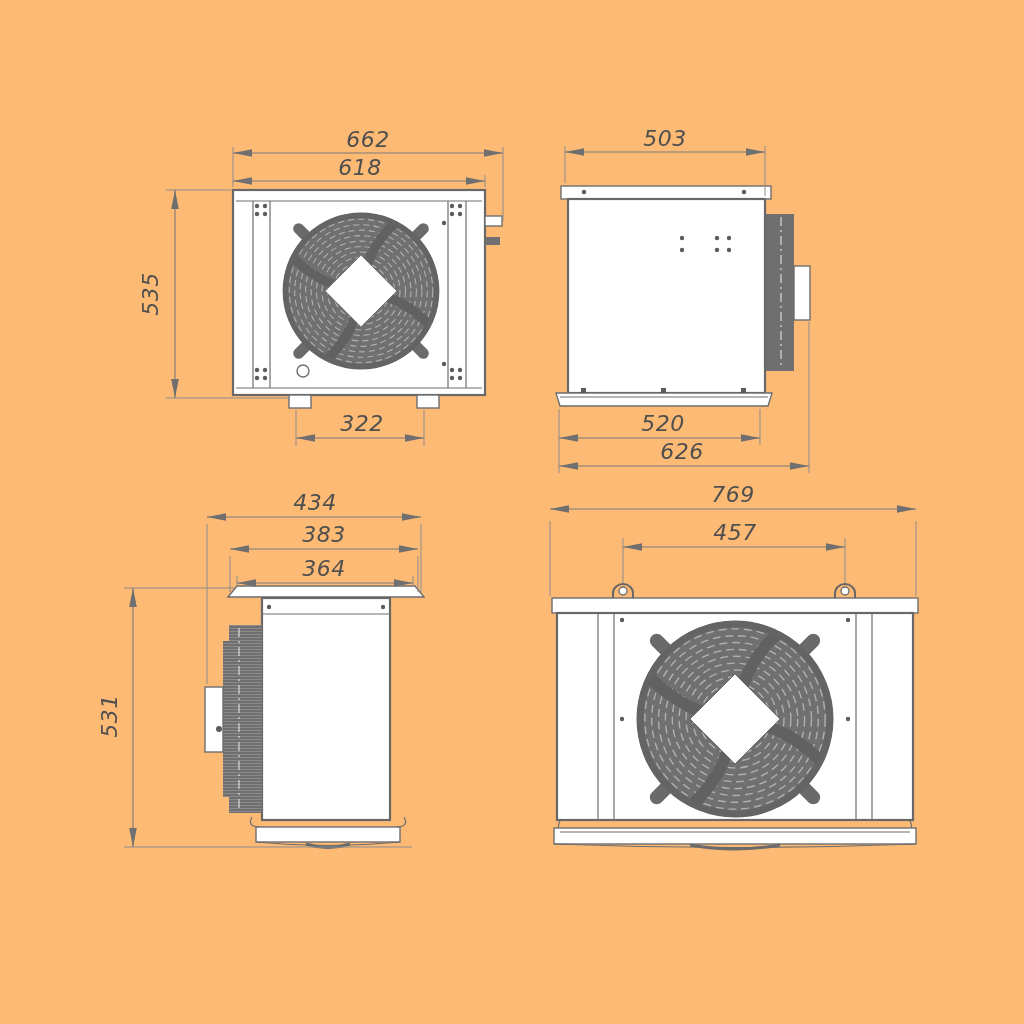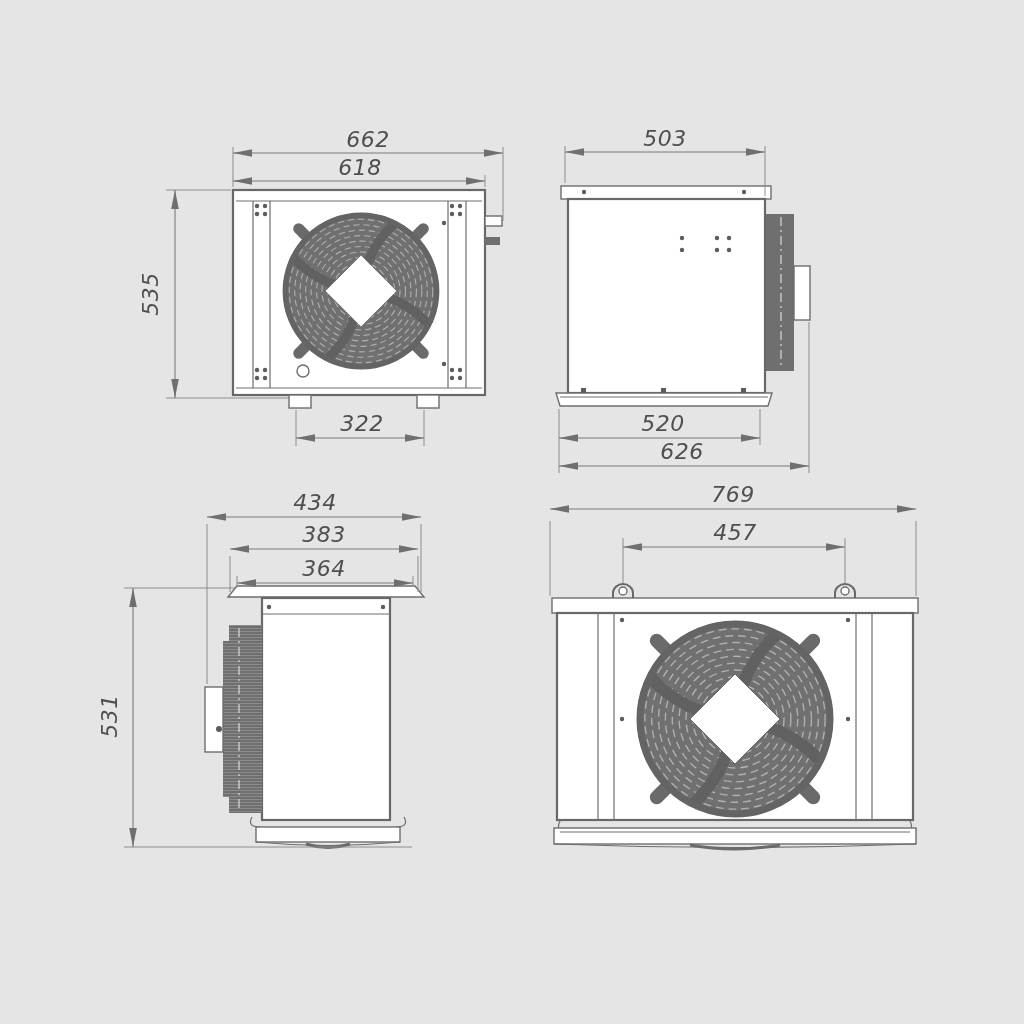--- a/index.html
+++ b/index.html
@@ -1,16 +1,16 @@
 <!DOCTYPE html>
 <html><head>
 <meta charset="utf-8">
 <style>
   html,body{margin:0;padding:0;background:#ffffff;}
-  .stage{width:1024px;height:1024px;background:#e5e5e5;position:relative;overflow:hidden;}
+  .stage{width:1024px;height:1024px;background:#fdba74;position:relative;overflow:hidden;}
   svg{display:block;}
   .ol   {fill:#ffffff;stroke:#686868;stroke-width:2.2;}
   .ol1  {fill:#ffffff;stroke:#6e6e6e;stroke-width:1.4;}
   .ln   {stroke:#6e6e6e;stroke-width:1.2;fill:none;}
   .lnb  {stroke:#686868;stroke-width:2;fill:none;}
   .dim  {stroke:#7b7b7b;stroke-width:1.1;fill:none;}
   .ext  {stroke:#8d8d8d;stroke-width:1;fill:none;}
   .dot  {fill:#5c5c5c;}
   .dark {fill:#6f6f6f;}
   .dimtext{font-family:"DejaVu Sans",sans-serif;font-style:italic;font-size:22px;

